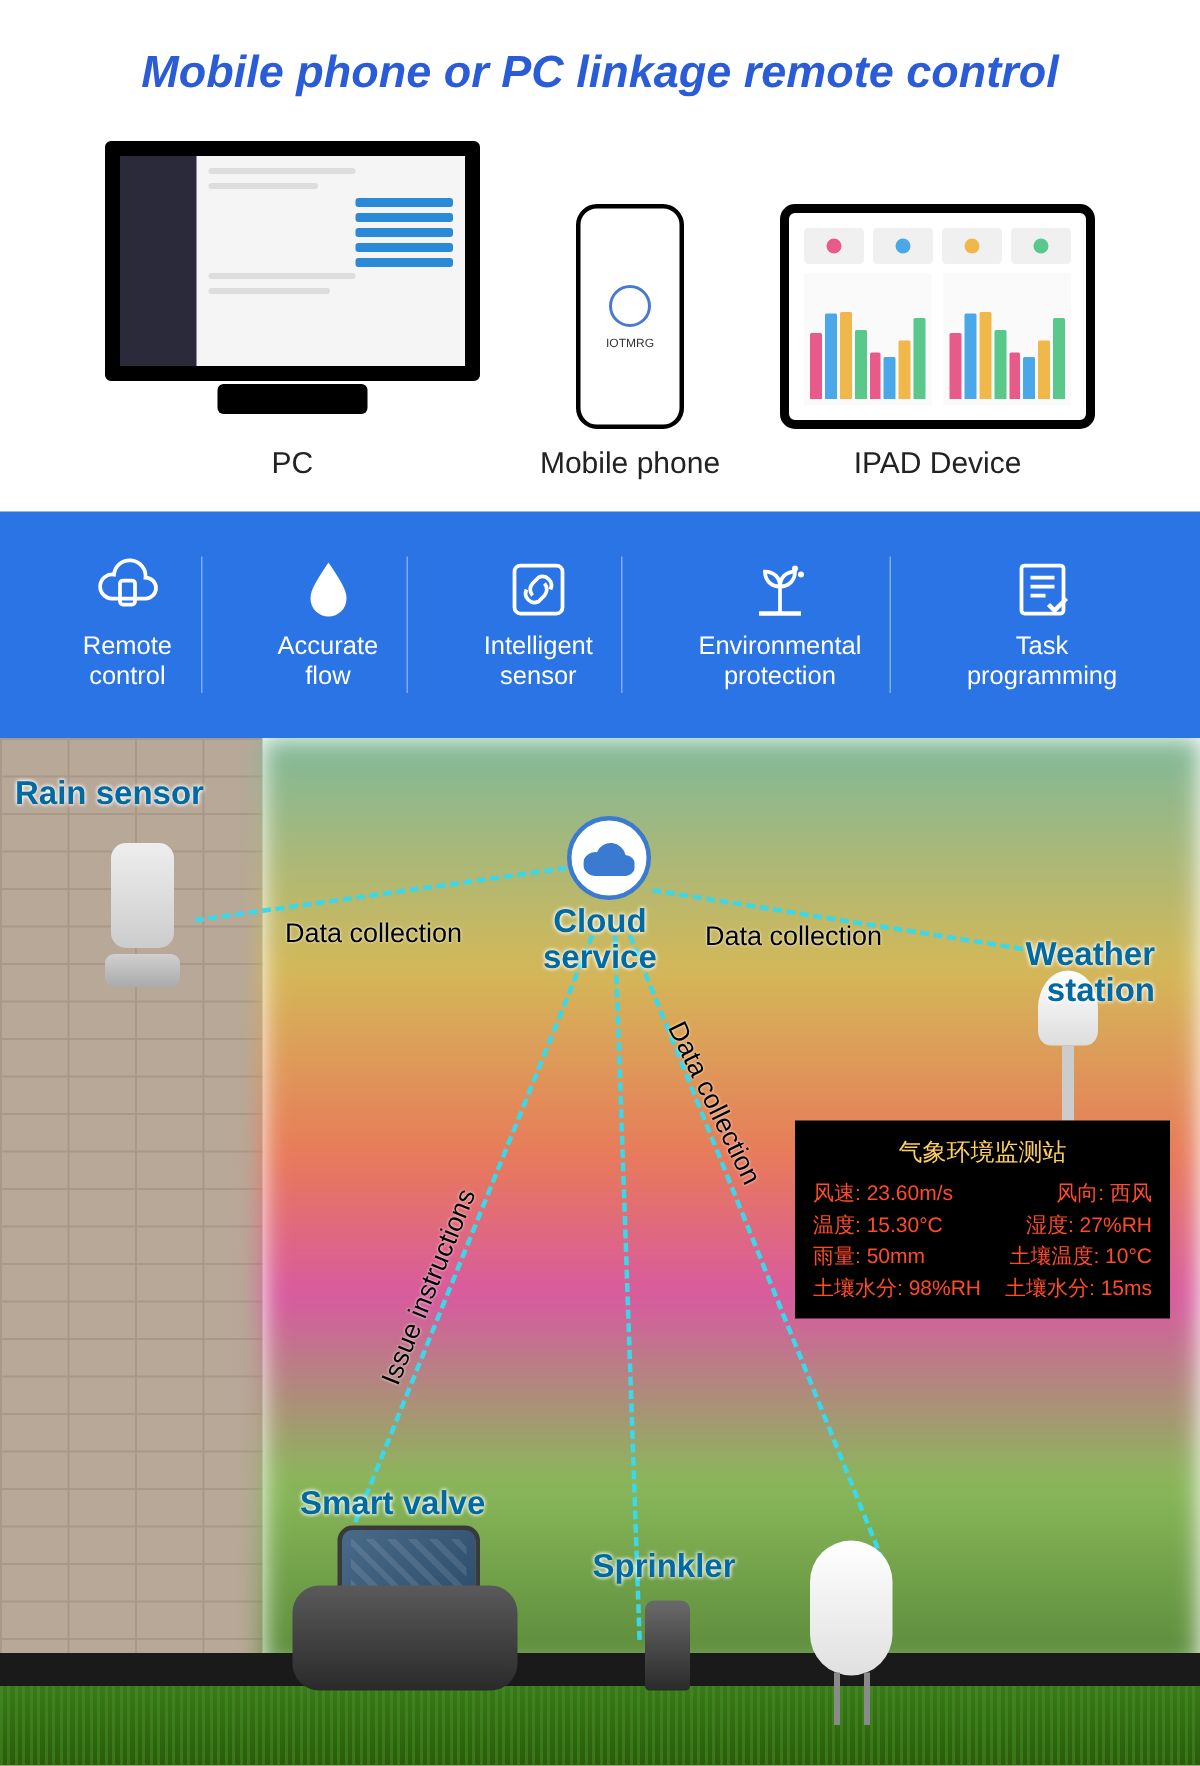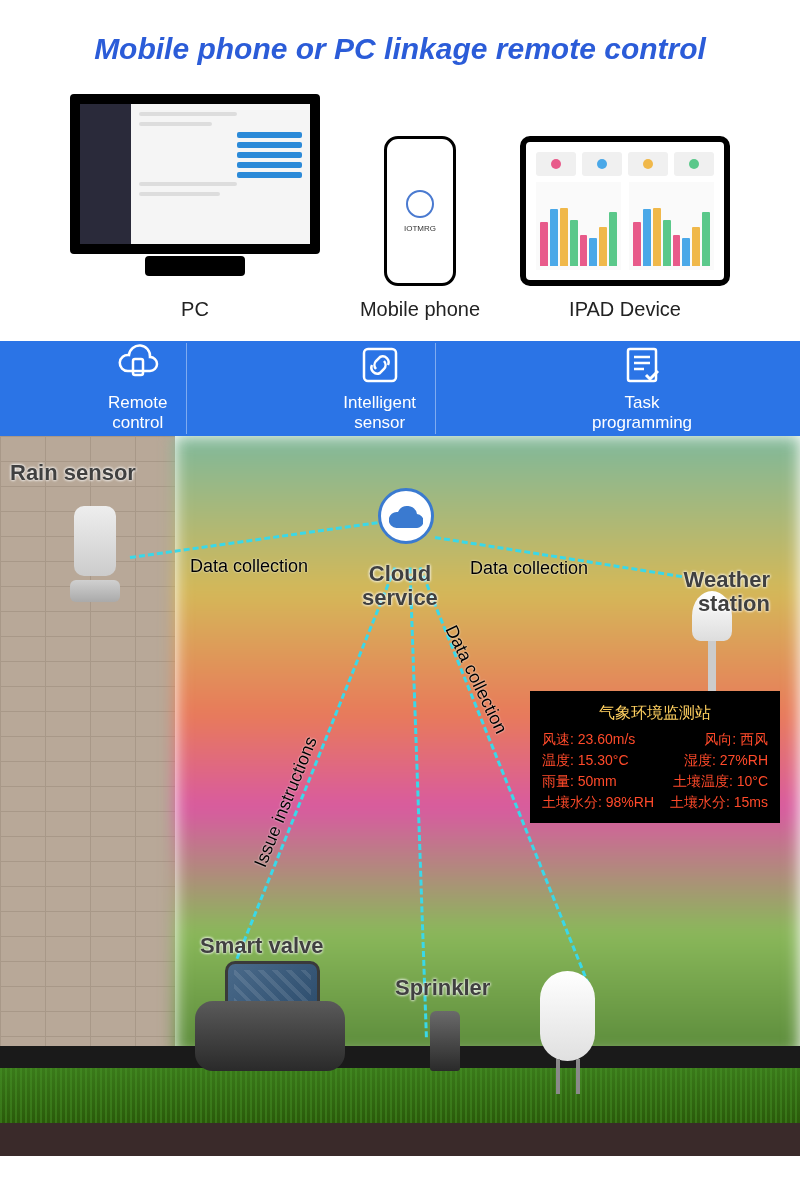--- a/index.html
+++ b/index.html
@@ -24,39 +24,39 @@
 .phone-text { font-size: 8px; color: #333; }
 
 .ipad { width: 210px; height: 150px; background: #fff; border: 6px solid #000; border-radius: 10px; padding: 10px; display: flex; flex-direction: column; gap: 6px; }
 .ipad-metrics { display: flex; gap: 6px; }
 .ipad-metric { flex: 1; height: 24px; background: #f0f0f0; border-radius: 3px; display: flex; align-items: center; justify-content: center; }
 .ipad-dot { width: 10px; height: 10px; border-radius: 50%; }
 .ipad-charts { flex: 1; display: flex; gap: 8px; }
 .ipad-chart { flex: 1; background: #fafafa; display: flex; align-items: flex-end; gap: 2px; padding: 4px; }
 .ipad-cbar { flex: 1; border-radius: 1px 1px 0 0; }
 
-.feature-bar { background: #2b74e6; display: flex; justify-content: space-around; align-items: center; padding: 2px 20px; }
+.feature-bar { background: #2b74e6; display: flex; justify-content: space-around; align-items: center; padding: 30px 20px; }
 .feature { display: flex; flex-direction: column; align-items: center; color: #fff; font-size: 17px; line-height: 1.2; text-align: center; position: relative; padding: 0 10px; }
 .feature:not(:last-child)::after { content: ""; position: absolute; right: -10px; top: 0; bottom: 0; width: 1px; background: rgba(255,255,255,0.4); }
 .feature-icon { width: 44px; height: 44px; margin-bottom: 6px; display: flex; align-items: center; justify-content: center; }
 .feature-icon svg { width: 100%; height: 100%; }
 
 .scene { position: relative; height: 720px; overflow: hidden; }
 .wall { position: absolute; left: 0; top: 0; width: 175px; height: 620px; background: #b8a898; }
 .wall::before { content: ""; position: absolute; inset: 0; background-image:
   linear-gradient(#9a8a7a 1px, transparent 1px),
   linear-gradient(90deg, #9a8a7a 1px, transparent 1px);
   background-size: 45px 25px; opacity: 0.5; }
 .garden { position: absolute; left: 175px; right: 0; top: 0; height: 620px; background: linear-gradient(to bottom, #7eb89a 0%, #d4b858 25%, #e87a5a 45%, #d85aa0 60%, #8ab85a 80%, #5a8a3a 100%); filter: blur(8px); }
 .dark-band { position: absolute; left: 0; right: 0; top: 610px; height: 22px; background: #1a1a1a; }
 .grass { position: absolute; left: 0; right: 0; top: 632px; height: 55px; background: linear-gradient(to bottom, #3a7a1a 0%, #2a5a0a 100%); }
 .grass::before { content: ""; position: absolute; inset: 0; background: repeating-linear-gradient(90deg, #4a9a2a 0, #4a9a2a 2px, transparent 2px, transparent 5px); opacity: 0.4; }
 .soil { position: absolute; left: 0; right: 0; top: 687px; bottom: 0; background: #3a2a2a; }
 
-.node-label { position: absolute; font-size: 22px; font-weight: 600; color: #404040; text-shadow: 0 0 3px #fff, 0 0 3px #fff; white-space: nowrap; text-align: center; line-height: 1.1; }
+.node-label { position: absolute; font-size: 22px; font-weight: 600; color: #0369a1; text-shadow: 0 0 3px #fff, 0 0 3px #fff; white-space: nowrap; text-align: center; line-height: 1.1; }
 .flow-label { position: absolute; font-size: 18px; color: #000; text-shadow: 0 0 2px #fff; white-space: nowrap; }
 .flow-label.rot1 { transform: rotate(-68deg); transform-origin: left center; }
 .flow-label.rot2 { transform: rotate(64deg); transform-origin: left center; }
 
 .cloud-icon { position: absolute; left: 378px; top: 52px; width: 56px; height: 56px; border-radius: 50%; background: #fff; border: 3px solid #3a7ad0; display: flex; align-items: center; justify-content: center; }
 .cloud-icon svg { width: 34px; height: 24px; }
 
 .rain-sensor { position: absolute; left: 70px; top: 70px; width: 50px; height: 100px; }
 .rain-body { width: 42px; height: 70px; background: linear-gradient(#eee,#ccc); border-radius: 10px; margin: 0 auto; }
 .rain-cap { width: 50px; height: 22px; background: linear-gradient(#d0d0d0,#aaa); border-radius: 6px; margin-top: 4px; }
@@ -164,27 +164,48 @@
         <svg viewBox="0 0 44 44" fill="none" stroke="#fff" stroke-width="2.5">
           <path d="M34 28H12a8 8 0 1 1 1-15.9A10 10 0 0 1 34 14a7 7 0 0 1 0 14z"></path>
           <rect x="17" y="16" width="10" height="16" rx="2"></rect>
         </svg>
       </div>
       <div>Remote</div>
       <div>control</div>
     </div>
     <div class="feature">
       <div class="feature-icon">
+        <svg viewBox="0 0 44 44" fill="#fff">
+          <path d="M22 4c8 12 12 18 12 24a12 12 0 0 1-24 0c0-6 4-12 12-24z"></path>
+        </svg>
+      </div>
+      <div>Accurate</div>
+      <div>flow</div>
+    </div>
+    <div class="feature">
+      <div class="feature-icon">
         <svg viewBox="0 0 44 44" fill="none" stroke="#fff" stroke-width="2.5">
           <rect x="6" y="6" width="32" height="32" rx="4"></rect>
           <path d="M18 26a6 6 0 0 1 0-8l4-4a6 6 0 0 1 8 8M26 18a6 6 0 0 1 0 8l-4 4a6 6 0 0 1-8-8"></path>
         </svg>
       </div>
       <div>Intelligent</div>
       <div>sensor</div>
+    </div>
+    <div class="feature">
+      <div class="feature-icon">
+        <svg viewBox="0 0 44 44" fill="#fff">
+          <path d="M22 38V20M22 20c-6 0-10-4-10-10 6 0 10 4 10 10zm0 0c6 0 10-4 10-10-6 0-10 4-10 10z" stroke="#fff" stroke-width="2.5" fill="none"></path>
+          <circle cx="32" cy="8" r="2"></circle>
+          <circle cx="36" cy="12" r="2"></circle>
+          <path d="M8 38h28" stroke="#fff" stroke-width="3"></path>
+        </svg>
+      </div>
+      <div>Environmental</div>
+      <div>protection</div>
     </div>
     <div class="feature">
       <div class="feature-icon">
         <svg viewBox="0 0 44 44" fill="none" stroke="#fff" stroke-width="2.5">
           <rect x="8" y="6" width="28" height="32" rx="2"></rect>
           <path d="M14 14h16M14 20h16M14 26h10"></path>
           <path d="M26 32l4 4 8-8" stroke-width="3"></path>
         </svg>
       </div>
       <div>Task</div>
@@ -247,21 +268,21 @@
     <div class="sv-panel"></div>
       <div class="sv-body"></div>
   </div>
   <div class="sprinkler"></div>
   <div class="soil-sensor">
     <div class="ss-body"></div>
     <div class="ss-probes"><span class="ss-probe"></span><span class="ss-probe"></span></div>
   </div>
 
   <div class="node-label" style="left:10px; top:25px;">Rain sensor</div>
-  <div class="node-label" style="left:362px; top:126px;"><span>Cloud</span><br><span>service</span></div>
+  <div class="node-label" style="left:362px; top:110px;"><span>Cloud</span><br><span>service</span></div>
   <div class="node-label" style="right:30px; top:88px; text-align:right;margin-top:44px;"><span>Weather</span><br><span>station</span></div>
   <div class="node-label" style="left:200px; top:498px;">Smart valve</div>
   <div class="node-label" style="left:395px; top:540px;">Sprinkler</div>
 
   <div class="flow-label" style="left:190px; top:120px;">Data collection</div>
   <div class="flow-label" style="left:470px; top:122px;">Data collection</div>
   <div class="flow-label rot1" style="left:260px; top:420px;">Issue instructions</div>
   <div class="flow-label rot2" style="left:450px; top:180px;">Data collection</div>
 </div>
 

